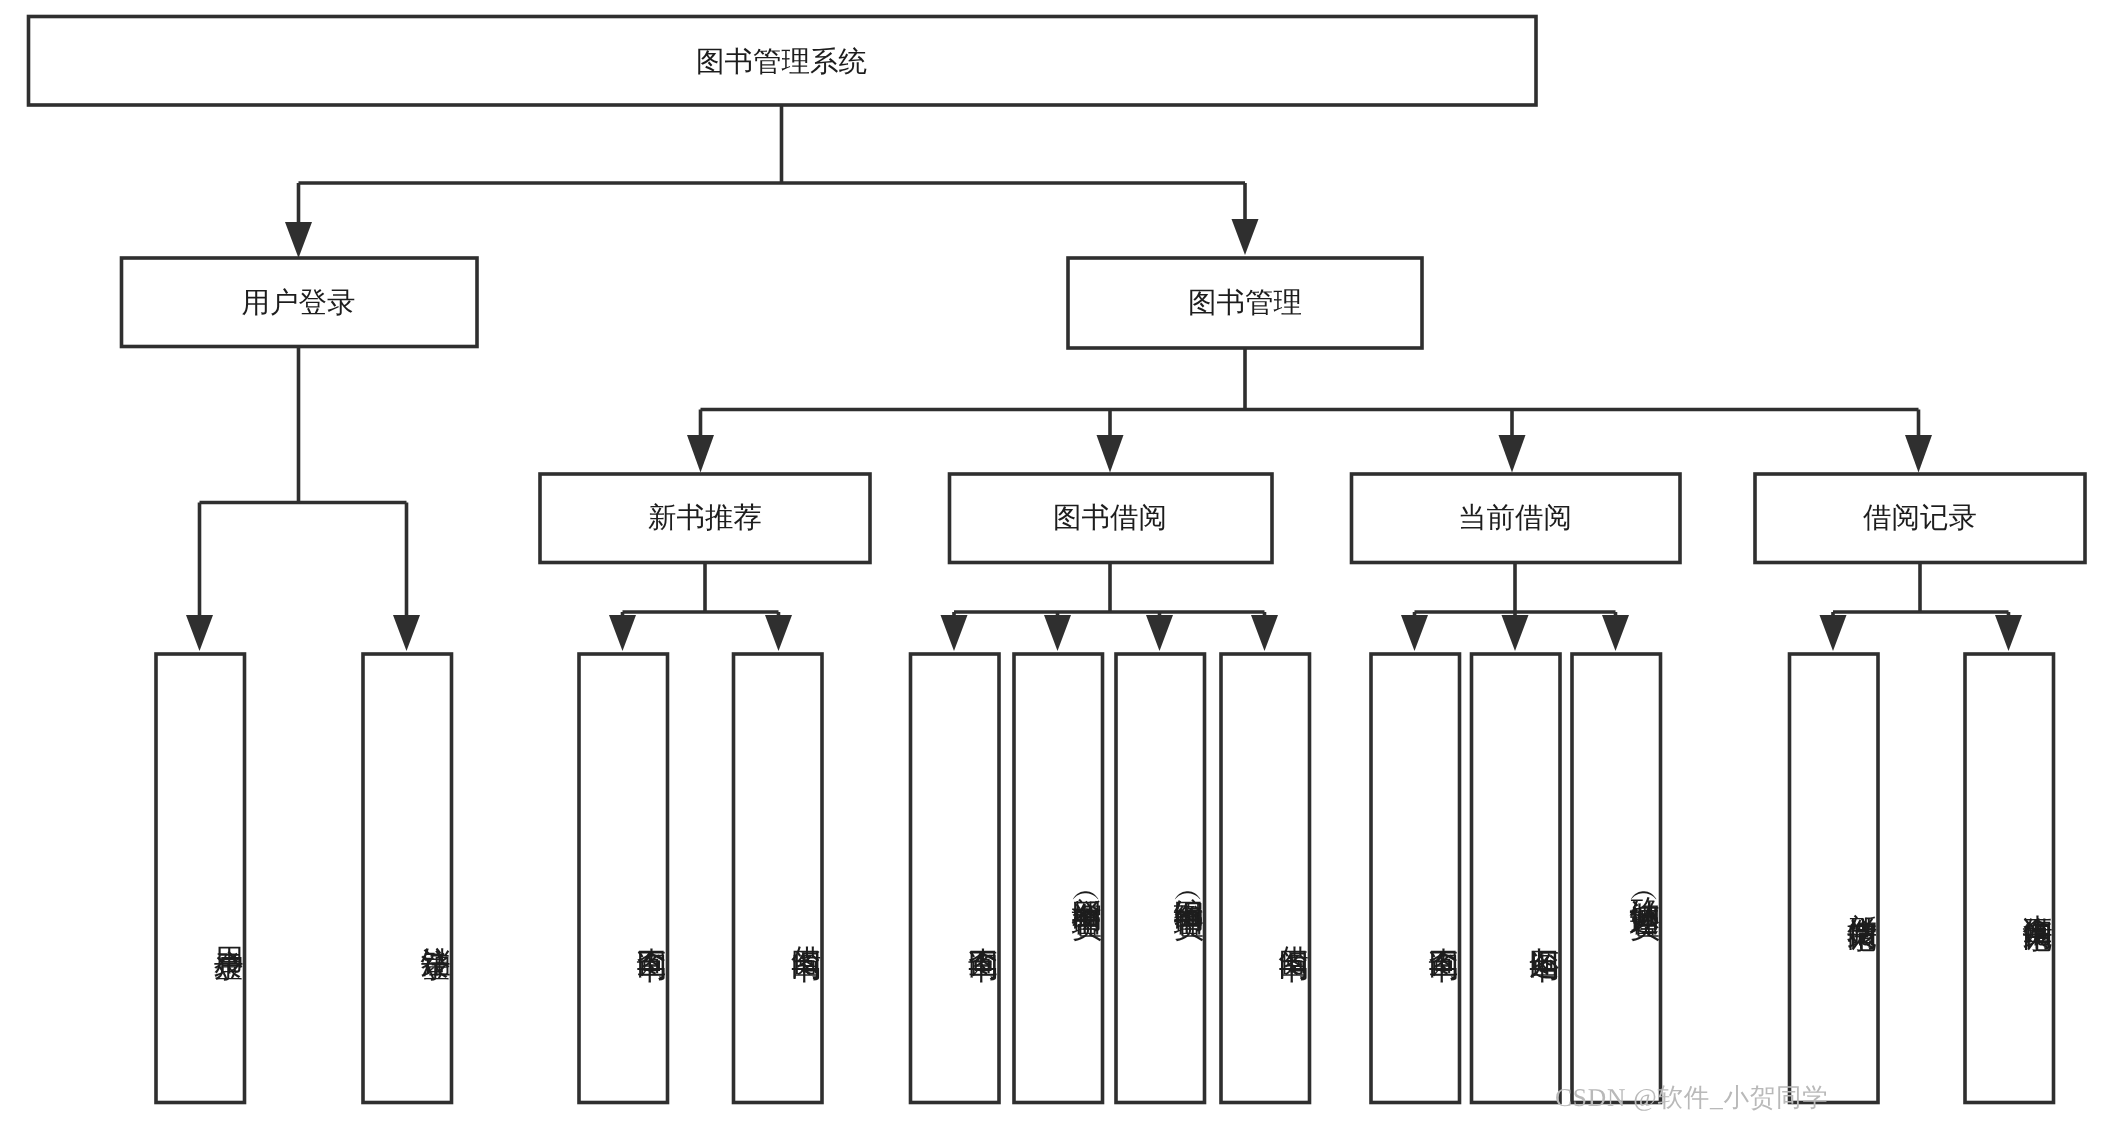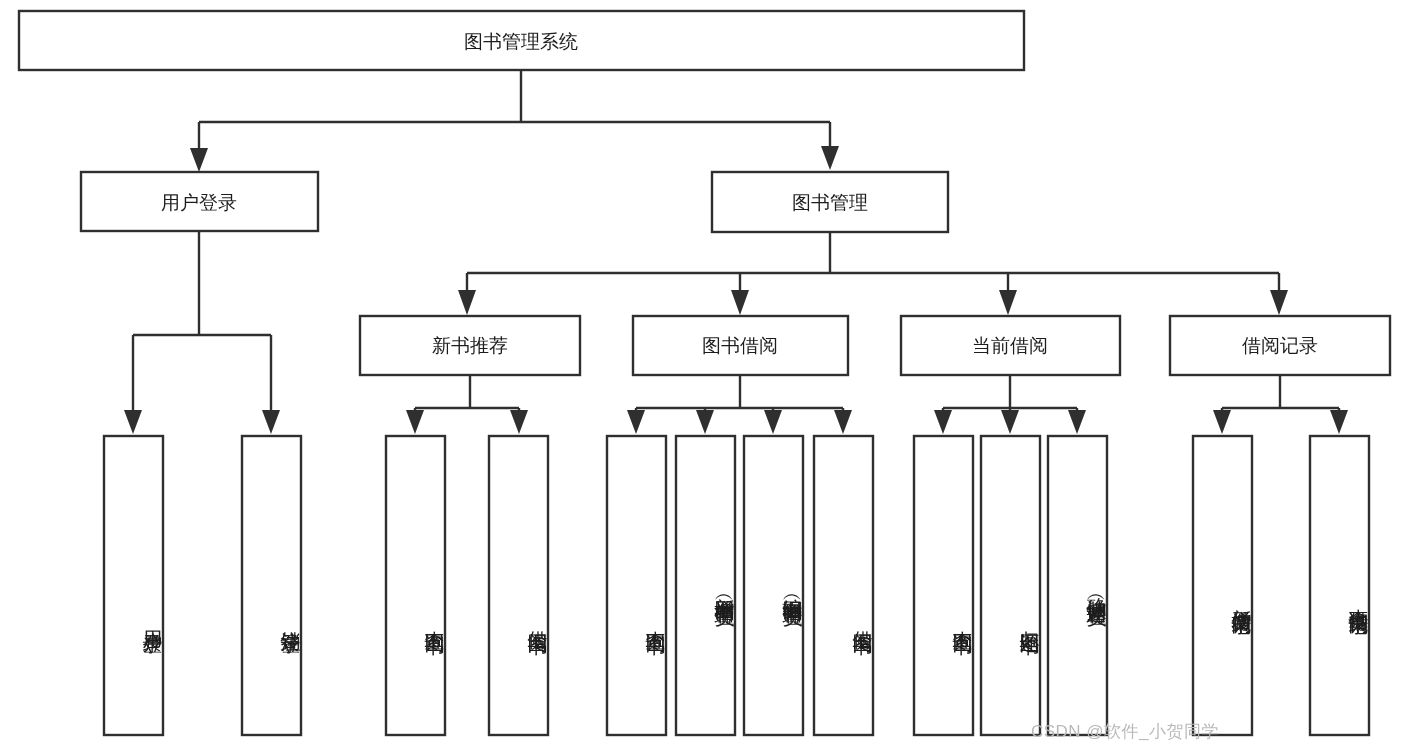--- a/index.html
+++ b/index.html
@@ -62,21 +62,21 @@
     white-space: nowrap;
     pointer-events: none;
     display: flex;
     align-items: flex-start;
     justify-content: center;
   }
   .watermark {
     position: absolute;
     right: 8px;
     bottom: 4px;
-    font-family: Liberation Sans, sans-serif;
+    font-family: Liberation Serif, serif;
     font-size: 17px;
     color: #b9b9b9;
     white-space: nowrap;
     letter-spacing: 0.5px;
   }
 </style>
 </head>
 <body>
 
 <div id="diagram-root">

